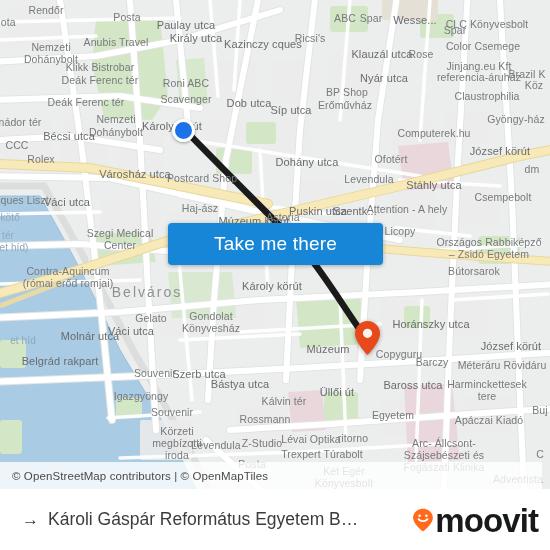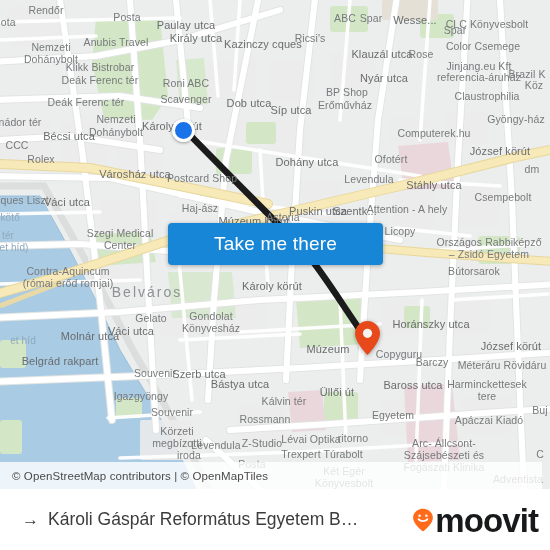--- a/index.html
+++ b/index.html
@@ -388,21 +388,21 @@
         <div class="map-label ctr lbl-poi" style="left: 284px; top: 395px;">Kálvin tér</div>
         <div class="map-label ctr lbl-poi" style="left: 393px; top: 409px;">Egyetem</div>
         <div class="map-label ctr lbl-poi" style="left: 489px; top: 414px;">Apáczai Kiadó</div>
         <div class="map-label ctr lbl-poi" style="left: 540px; top: 404px;">Buj</div>
         <div class="map-label ctr lbl-poi" style="left: 172px; top: 406px;">Souvenir</div>
         <div class="map-label ctr lbl-poi" style="left: 265px; top: 413px;">Rossmann</div>
         <div class="map-label ctr lbl-poi" style="left: 311px; top: 433px;">Lévai Optika</div>
         <div class="map-label ctr lbl-poi" style="left: 353px; top: 432px;">ritorno</div>
         <div class="map-label ctr lbl-poi" style="left: 177px; top: 425px;">Körzeti</div>
         <div class="map-label ctr lbl-poi" style="left: 177px; top: 437px;">megbízotti</div>
-        <div class="map-label ctr lbl-poi" style="left: 189px; top: 449px;">iroda</div>
+        <div class="map-label ctr lbl-poi" style="left: 177px; top: 449px;">iroda</div>
         <div class="map-label ctr lbl-poi" style="left: 216px; top: 439px;">Levendula</div>
         <div class="map-label ctr lbl-poi" style="left: 262px; top: 437px;">Z-Studio</div>
         <div class="map-label ctr lbl-poi" style="left: 322px; top: 448px;">Trexpert Túrabolt</div>
         <div class="map-label ctr lbl-poi" style="left: 444px; top: 437px;">Arc- Állcsont-</div>
         <div class="map-label ctr lbl-poi" style="left: 444px; top: 449px;">Szájsebészeti és</div>
         <div class="map-label ctr lbl-poi" style="left: 444px; top: 461px;">Fogászati Klinika</div>
         <div class="map-label ctr lbl-poi" style="left: 252px; top: 458px;">Posta</div>
         <div class="map-label ctr lbl-poi" style="left: 344px; top: 465px;">Két Egér</div>
         <div class="map-label ctr lbl-poi" style="left: 344px; top: 477px;">Könyvesbolt</div>
         <div class="map-label ctr lbl-poi" style="left: 518px; top: 473px;">Adventista</div>

